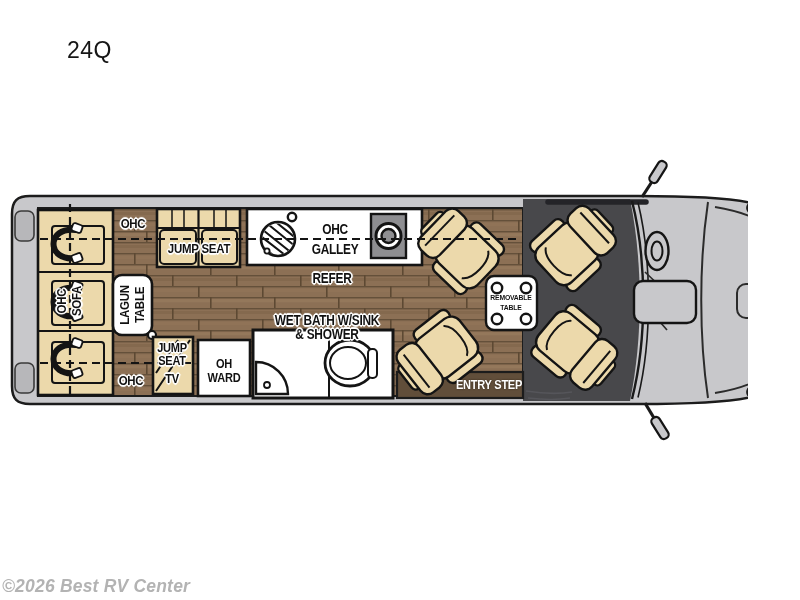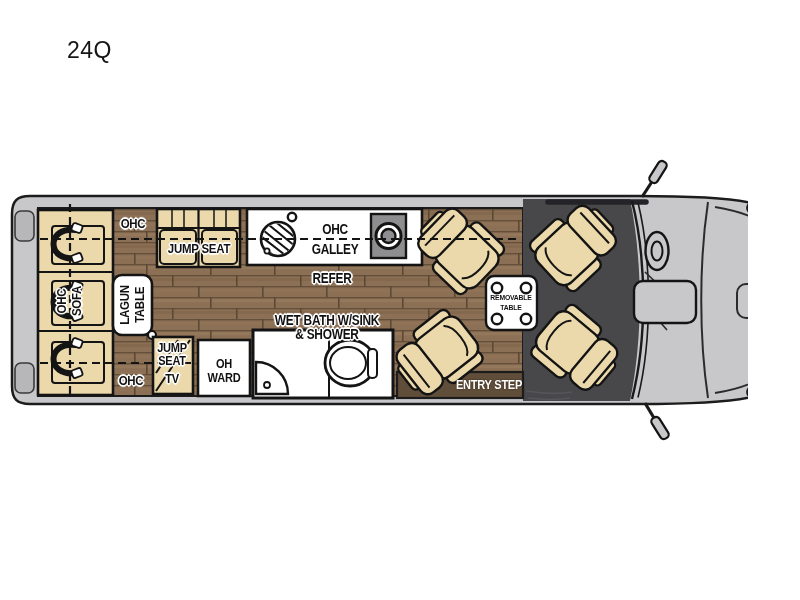--- a/index.html
+++ b/index.html
@@ -255,13 +255,14 @@
 
   <div class="lbl l-ohc-bottom">OHC</div>
 
   <div class="lbl l-removable">
     <div>REMOVABLE</div>
     <div>TABLE</div>
   </div>
 
   <div class="lbl l-entrystep">ENTRY STEP</div>
 
+  <div class="l-watermark">©2026 Best RV Center</div>
 </div>
 
 </body></html>

